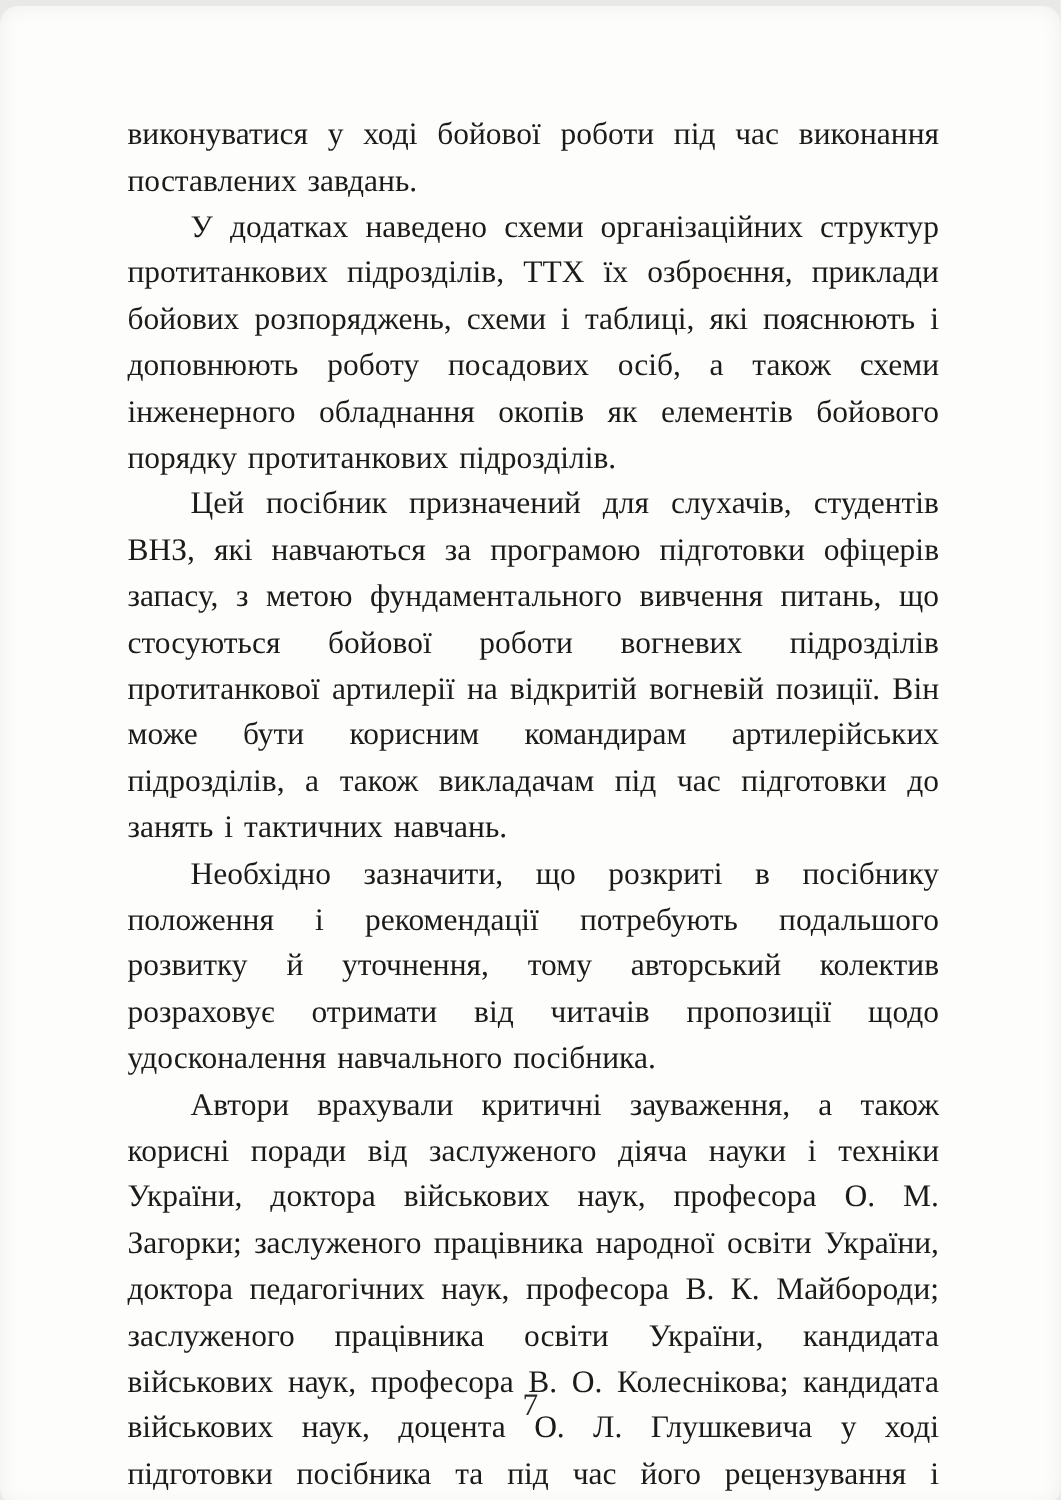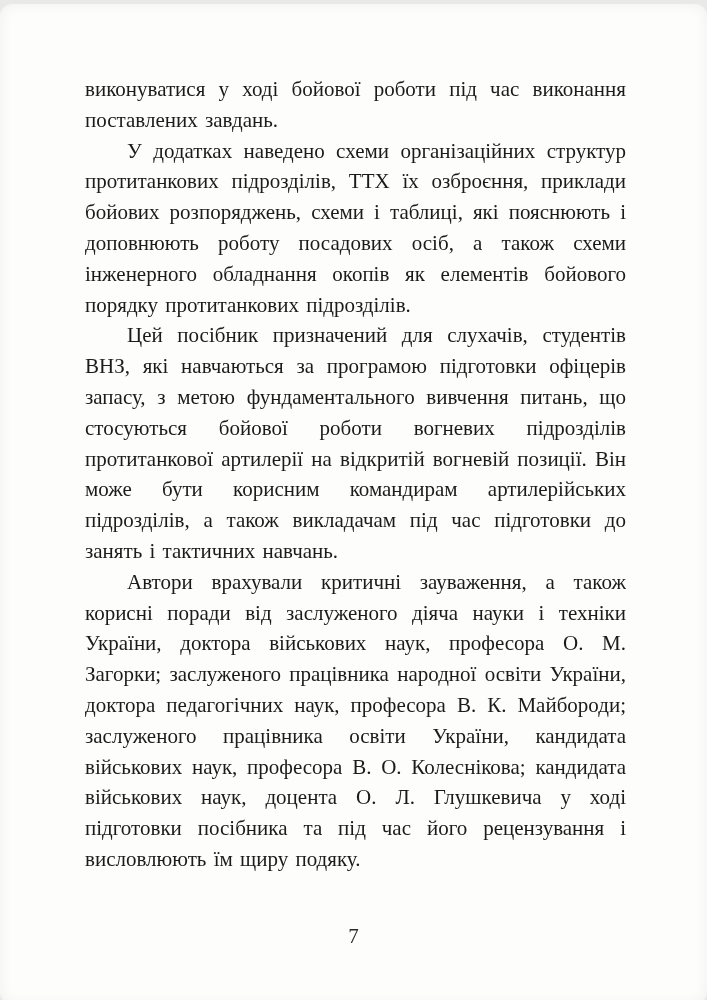--- a/index.html
+++ b/index.html
@@ -47,16 +47,17 @@
   }
 </style>
 </head>
 <body>
 
 <div class="page">
   <div class="text-block">
     <p>виконуватися у ході бойової роботи під час виконання поставлених завдань.</p>
     <p class="indent">У додатках наведено схеми організаційних структур протитанкових підрозділів, ТТХ їх озброєння, приклади бойових розпоряджень, схеми і таблиці, які пояснюють і доповнюють роботу посадових осіб, а також схеми інженерного обладнання окопів як елементів бойового порядку протитанкових підрозділів.</p>
     <p class="indent">Цей посібник призначений для слухачів, студентів ВНЗ, які навчаються за програмою підготовки офіцерів запасу, з метою фундаментального вивчення питань, що стосуються бойової роботи вогневих підрозділів протитанкової артилерії на відкритій вогневій позиції. Він може бути корисним командирам артилерійських підрозділів, а також викладачам під час підготовки до занять і тактичних навчань.</p>
+    <p class="indent">Необхідно зазначити, що розкриті в посібнику положення і рекомендації потребують подальшого розвитку й уточнення, тому авторський колектив розраховує отримати від читачів пропозиції щодо удосконалення навчального посібника.</p>
     <p class="indent">Автори врахували критичні зауваження, а також корисні поради від заслуженого діяча науки і техніки України, доктора військових наук, професора О. М. Загорки; заслуженого працівника народної освіти України, доктора педагогічних наук, професора В. К. Майбороди; заслуженого працівника освіти України, кандидата військових наук, професора В. О. Колеснікова; кандидата військових наук, доцента О. Л. Глушкевича у ході підготовки посібника та під час його рецензування і висловлюють їм щиру подяку.</p>
   </div>
   <div class="page-number">7</div>
 </div>
 
 </body></html>

